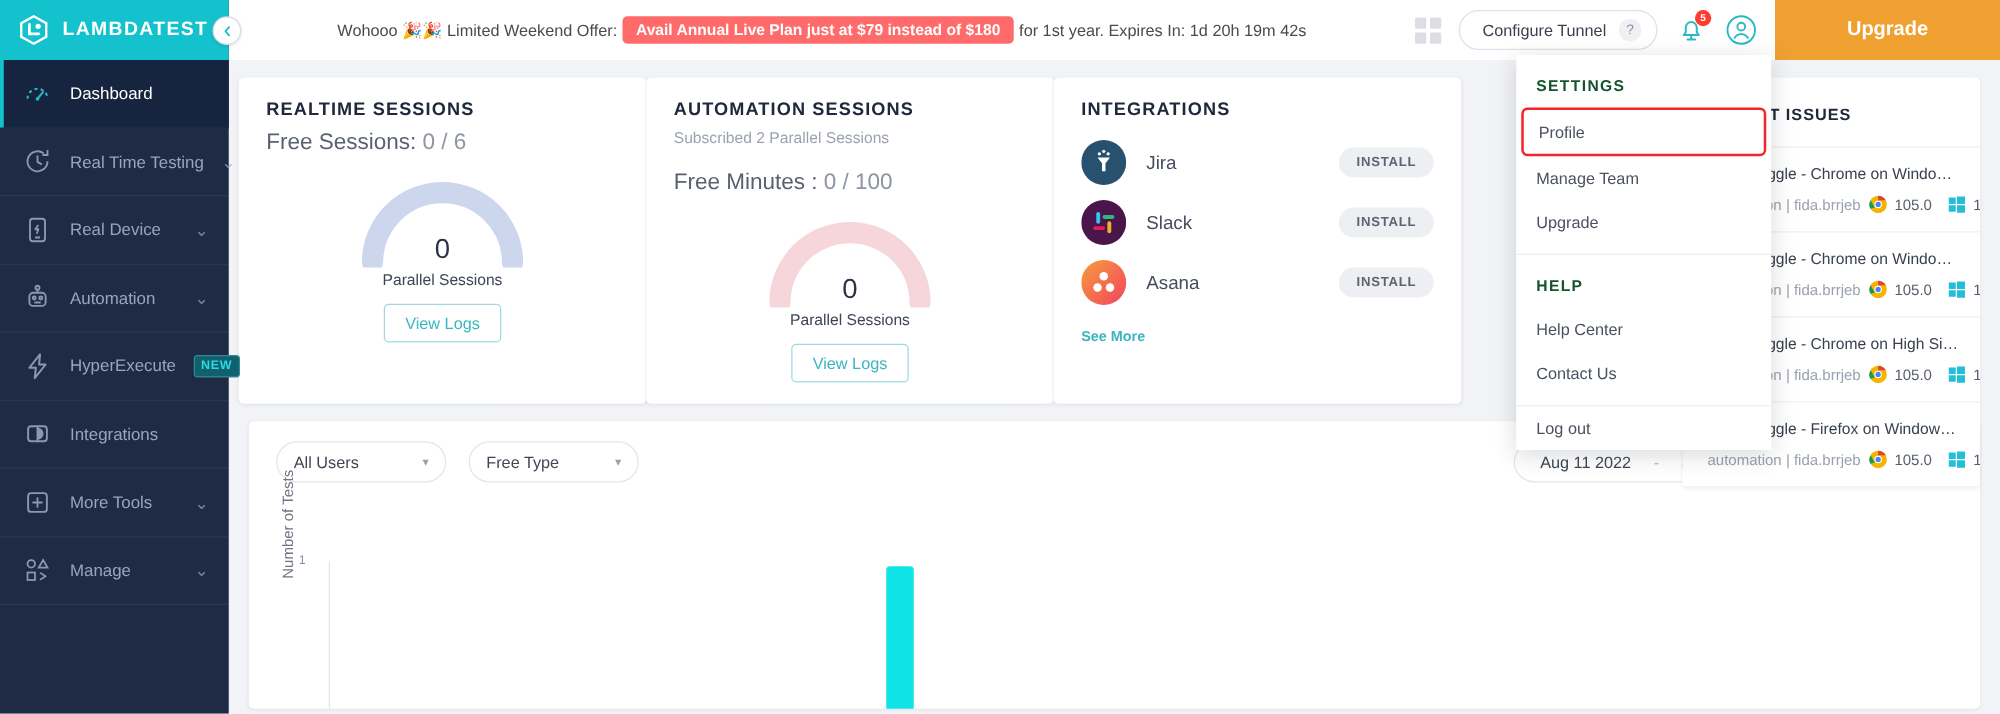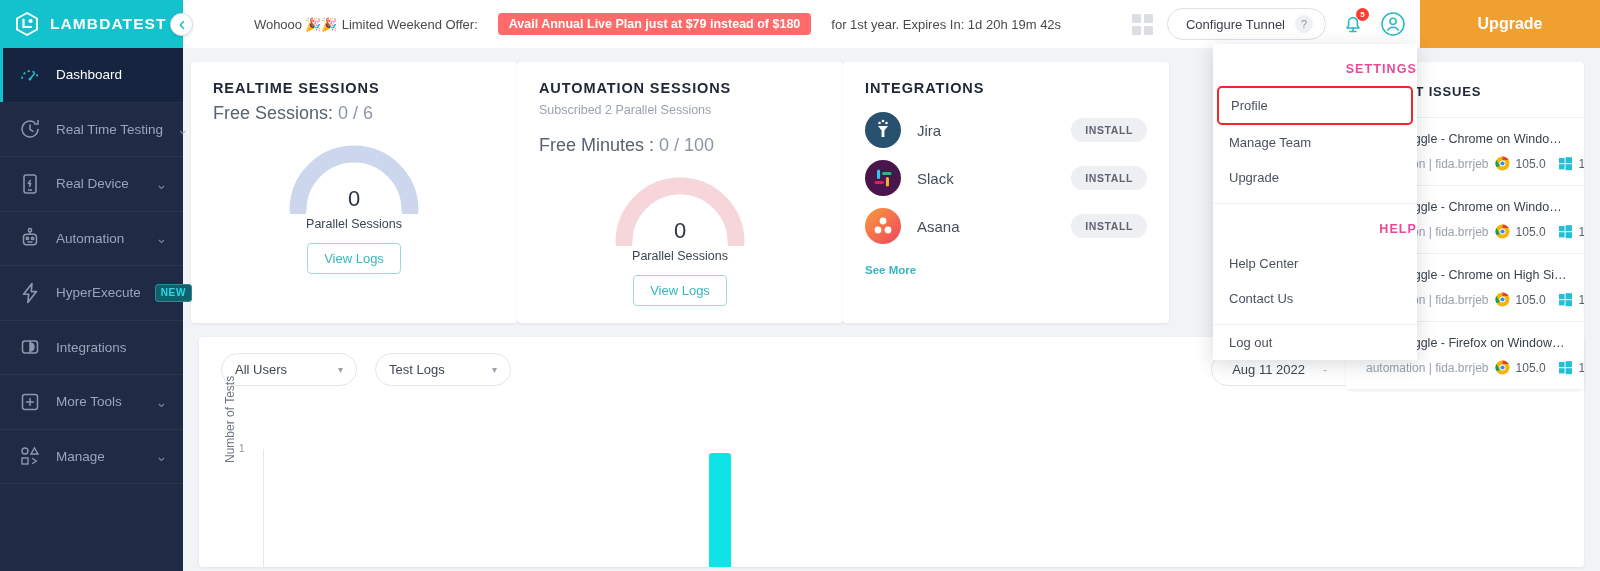--- a/index.html
+++ b/index.html
@@ -60,21 +60,21 @@
 
   
   .topbar {
     position: absolute; left: 183px; top: 0;
     width: 1417px; height: 48px;
     background: #fff; display: flex; align-items: center;
     z-index: 25;
   }
   .promo {
     flex: 1 1 auto; display: flex; align-items: center; justify-content: center;
-    gap: 20px; font-size: 13px; color: #4a4a4a; white-space: nowrap;
+    gap: 4px; font-size: 13px; color: #4a4a4a; white-space: nowrap;
   }
   .promo-pill {
     background: #ff6b6b; color: #fff; font-weight: bold; font-size: 12.5px;
     padding: 4px 11px; border-radius: 4px;
   }
   .topbar-right {
     display: flex; align-items: center; gap: 14px;
     padding-right: 0; height: 48px;
   }
   .grid-icon { display: grid; grid-template-columns: 9px 9px; grid-gap: 3px; }
@@ -217,21 +217,21 @@
   .bico { width: 15px; height: 15px; flex: 0 0 15px; }
 
   
   .dropdown {
     position: absolute; left: 1213px; top: 44px;
     width: 204px; background: #fff; z-index: 60;
     box-shadow: 0 4px 18px rgba(16,24,40,.16);
   }
   .dd-head {
     font-size: 12.5px; font-weight: bold; letter-spacing: 1.1px;
-    color: #ec4899; padding: 18px 0 10px 16px; text-align: right;
+    color: #14532d; padding: 18px 0 10px 16px;
   }
   .dd-item { font-size: 13px; color: #4a5160; padding: 10px 0 10px 16px; }
   .dd-item.highlight {
     border: 2px solid #f5232a; border-radius: 5px; margin: 0 4px;
     padding: 10px 0 10px 12px;
   }
   .dd-sep { height: 1px; background: #eceef1; margin: 8px 0 0 0; }
 </style>
 </head>
 <body>
@@ -484,21 +484,21 @@
       </section>
     </div>
 
     <section class="chart-panel">
       <div class="filter-bar">
         <div class="sel">
           <span>All Users</span>
           <span class="chev">▾</span>
         </div>
         <div class="sel">
-          <span>Test Logs</span>
+          <span>Free Type</span>
           <span class="chev">▾</span>
         </div>
         <div class="spacer"></div>
         <div class="daterange">
           <span>Aug 11 2022</span>
           <span class="dash">-</span>
           <span>Sep 10 2022</span>
         </div>
         <div class="sel day">
           <span>Day</span>

